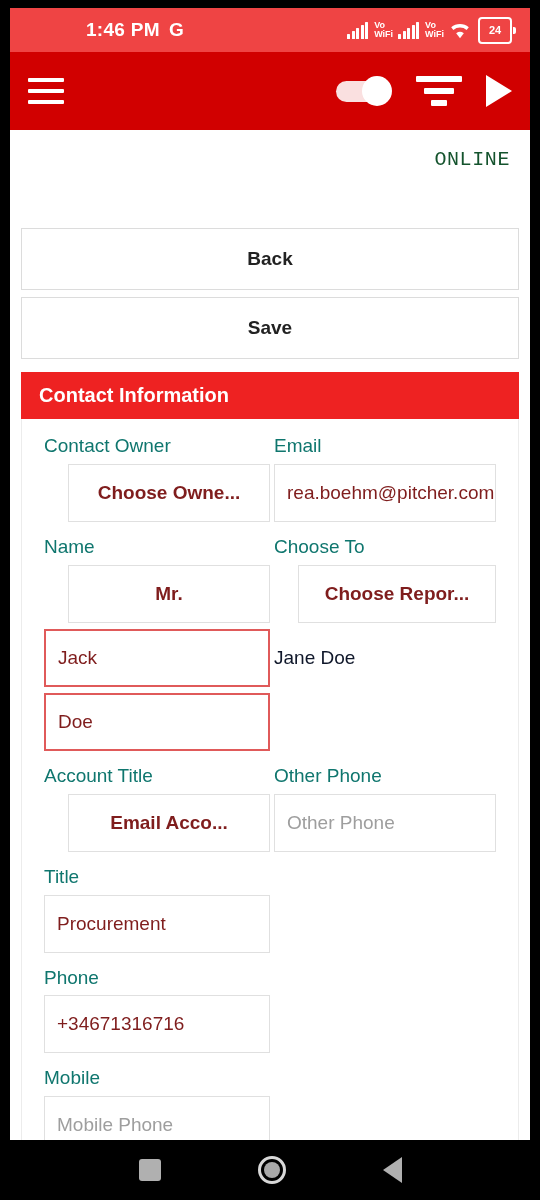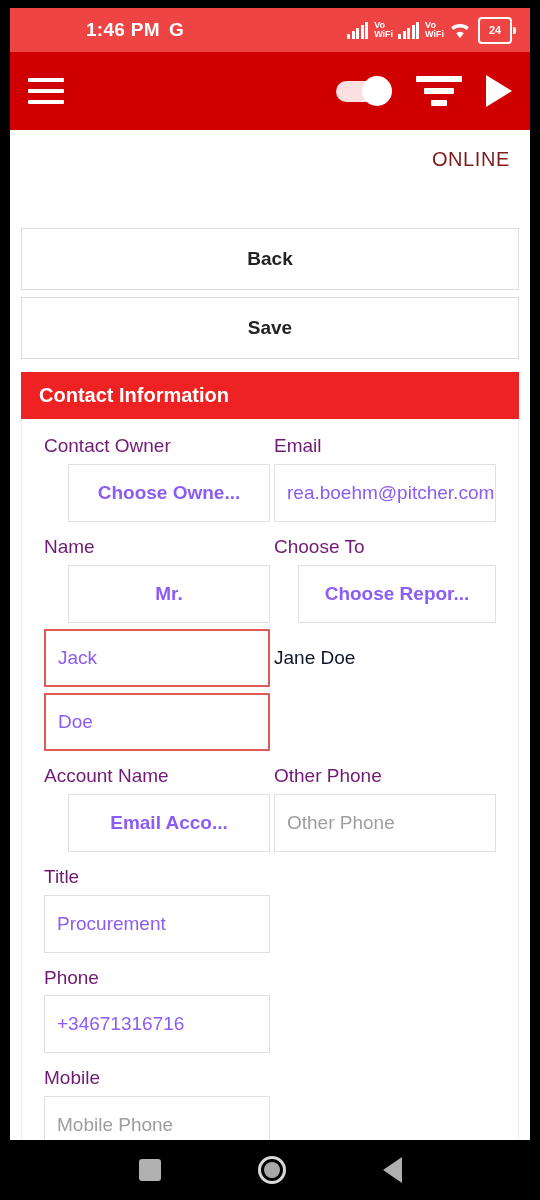--- a/index.html
+++ b/index.html
@@ -106,21 +106,21 @@
     width:520px; height:1010px;
     background:#fff;
     overflow:hidden;
   }
   .online-row {
     height:58px;
     display:flex; align-items:center; justify-content:flex-end;
     padding-right:20px;
   }
   .online-text {
-    font-size:20px; color:#7f1d1d; letter-spacing:0.6px;
+    font-size:20px; color:#14532d; letter-spacing:0.6px;font-family:Liberation Mono, monospace;
   }
   .spacer-40 { height:40px; }
 
   .wide-btn {
     margin:0 11px 7px 11px;
     height:62px;
     border:1px solid #dcdcdc;
     background:#fff;
     display:flex; align-items:center; justify-content:center;
     font-size:19px; font-weight:bold; color:#222;
@@ -141,31 +141,31 @@
     border-top:none;
     background:#fff;
     padding:8px 0 14px 0;
   }
 
   .row { display:flex; }
   .col { width:50%; padding:0 0 0 22px; }
   .col.right { padding-left:4px; padding-right:22px; }
 
   .fld-label {
-    font-size:19px; color:#701a75;
+    font-size:19px; color:#0f766e;
     margin:9px 0 7px 0;
     line-height:1.1;
   }
   .fld-box {
     border:1px solid #e0e0e0;
     background:#fff;
     height:58px;
     display:flex; align-items:center;
     padding:0 12px;
-    font-size:19px; color:#8b5cf6;
+    font-size:19px; color:#7f1d1d;
     margin-bottom:6px;
   }
   .fld-box.indent { margin-left:24px; }
   .fld-box.center { justify-content:center; font-weight:bold; }
   .fld-box.choose { justify-content:center; font-weight:bold; }
   .fld-box.invalid { border:2px solid #e05a5a; }
   .fld-box.placeholder { color:#9e9e9e; }
   .plain-text {
     font-size:19px; color:#0f172a;
     padding-top:18px;
@@ -282,21 +282,21 @@
         </div>
         <div class="col right">
           <div class="fld-label">Choose To</div>
           <div class="fld-box choose indent">Choose Repor...</div>
           <div class="plain-text">Jane Doe</div>
         </div>
       </div>
 
       <div class="row">
         <div class="col">
-          <div class="fld-label">Account Name</div>
+          <div class="fld-label">Account Title</div>
           <div class="fld-box choose indent">Email Acco...</div>
         </div>
         <div class="col right">
           <div class="fld-label">Other Phone</div>
           <div class="fld-box placeholder">Other Phone</div>
         </div>
       </div>
 
       <div class="row">
         <div class="col">

